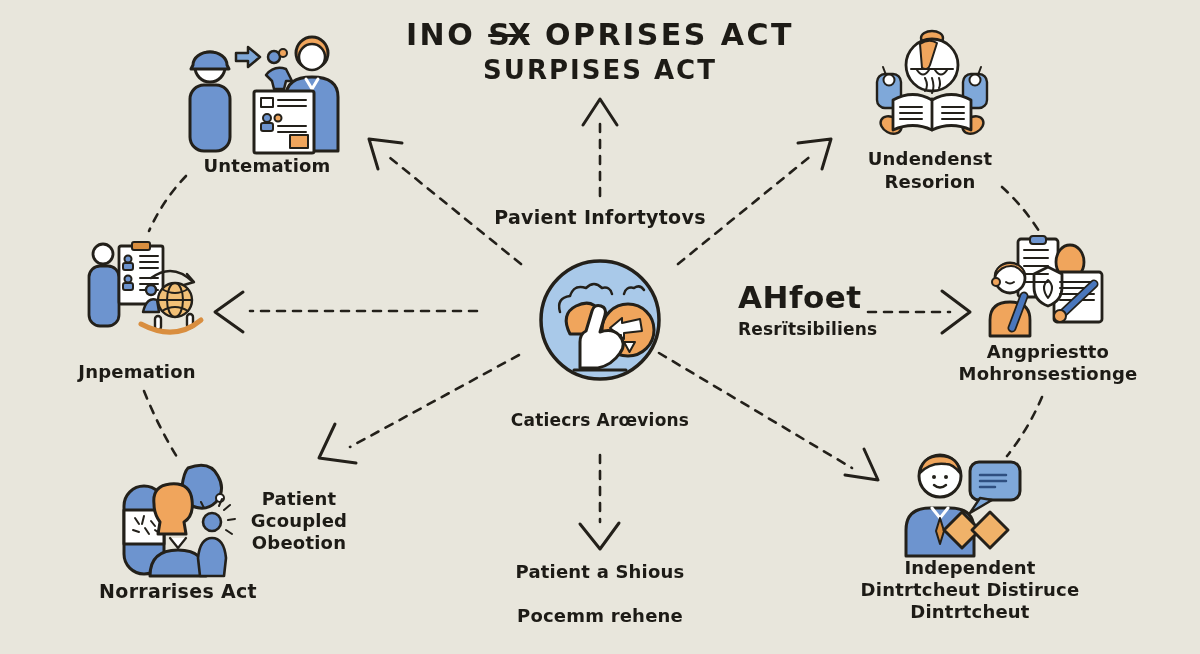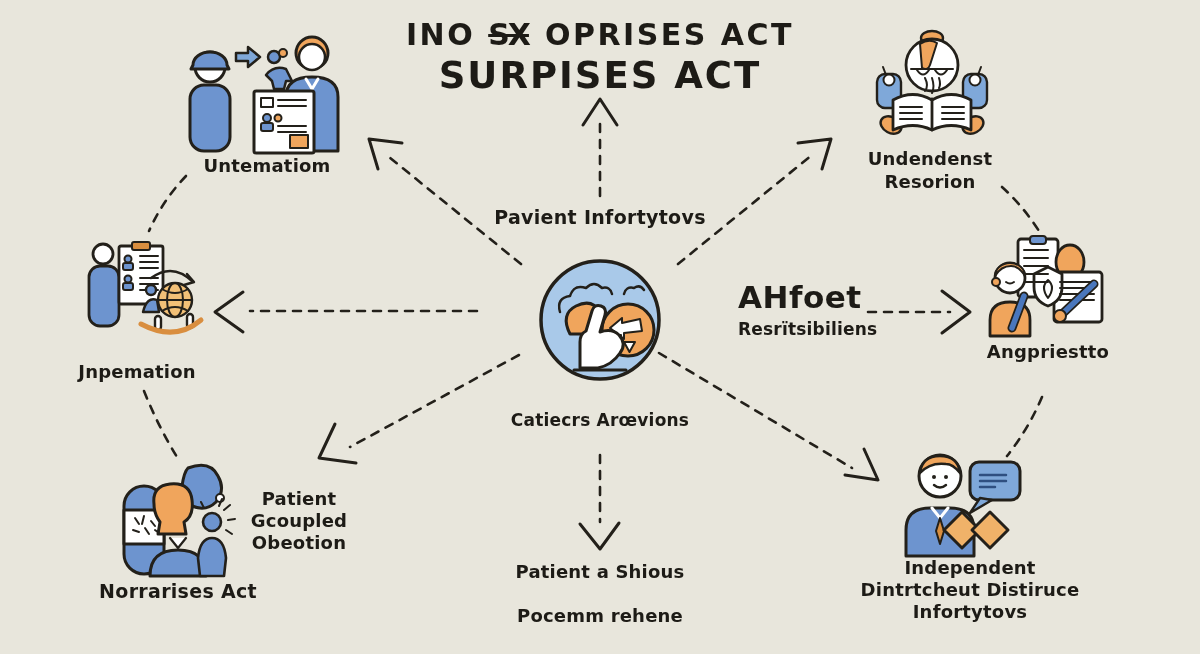--- a/index.html
+++ b/index.html
@@ -6,21 +6,21 @@
     --bg:#e8e6dc; --ink:#23201a; --blue:#6d94cf; --blue-light:#a9c9e9;
     --blue-soft:#7fa8d9; --orange:#f0a55c; --orange-deep:#d98e3f; --text:#1d1b16;
   }
   *{box-sizing:border-box;}
   html,body{margin:0;padding:0;}
   body{font-family:"DejaVu Sans","Liberation Sans",sans-serif;background:var(--bg);}
   #canvas{position:relative;width:1200px;height:654px;background:var(--bg);overflow:hidden;}
   .lbl{position:absolute;color:var(--text);font-weight:700;line-height:1;white-space:nowrap;}
   .ctr{transform:translateX(-50%);text-align:center;}
   .title1{font-size:30px;letter-spacing:2.5px;}
-  .title2{font-size:37px;letter-spacing:2px;text-align:center;}
+  .title2{font-size:26px;letter-spacing:2px;text-align:center;}
   .lig{text-decoration:line-through;text-decoration-thickness:3px;letter-spacing:-2px;margin-right:16px;}
   .mid{font-size:19px;letter-spacing:.3px;}
   .node{font-size:18px;letter-spacing:.2px;}
   .small17{font-size:17px;letter-spacing:.2px;}
   .bignote{font-size:31px;letter-spacing:.5px;}
   svg{position:absolute;overflow:visible;}
   .stroke{stroke:var(--ink);stroke-linecap:round;stroke-linejoin:round;}
 </style>
 </head>
 <body>
@@ -224,23 +224,24 @@
   <div class="lbl ctr node" style="left:299px;top:512px">Gcoupled</div>
   <div class="lbl ctr node" style="left:299px;top:534px">Obeotion</div>
 
   <div class="lbl ctr node" style="left:930px;top:150px">Undendenst</div>
   <div class="lbl ctr node" style="left:930px;top:173px">Resorion</div>
 
   <div class="lbl bignote" style="left:738px;top:282px">AHfoet</div>
   <div class="lbl small17" style="left:738px;top:321px">Resrïtsibiliens</div>
 
   <div class="lbl ctr node" style="left:1048px;top:343px">Angpriestto</div>
+  <div class="lbl ctr node" style="left:1048px;top:365px">Mohronsestionge</div>
 
   <div class="lbl ctr small17" style="left:600px;top:412px">Catiecrs Arœvions</div>
 
   <div class="lbl ctr node" style="left:970px;top:559px">Independent</div>
   <div class="lbl ctr node" style="left:970px;top:581px">Dintrtcheut Distiruce</div>
-  <div class="lbl ctr node" style="left:970px;top:603px">Infortytovs</div>
+  <div class="lbl ctr node" style="left:970px;top:603px">Dintrtcheut</div>
 
   <div class="lbl ctr node" style="left:600px;top:563px">Patient a Shious</div>
   <div class="lbl ctr node" style="left:600px;top:607px">Pocemm rehene</div>
 
 </div>
 
 </body></html>

